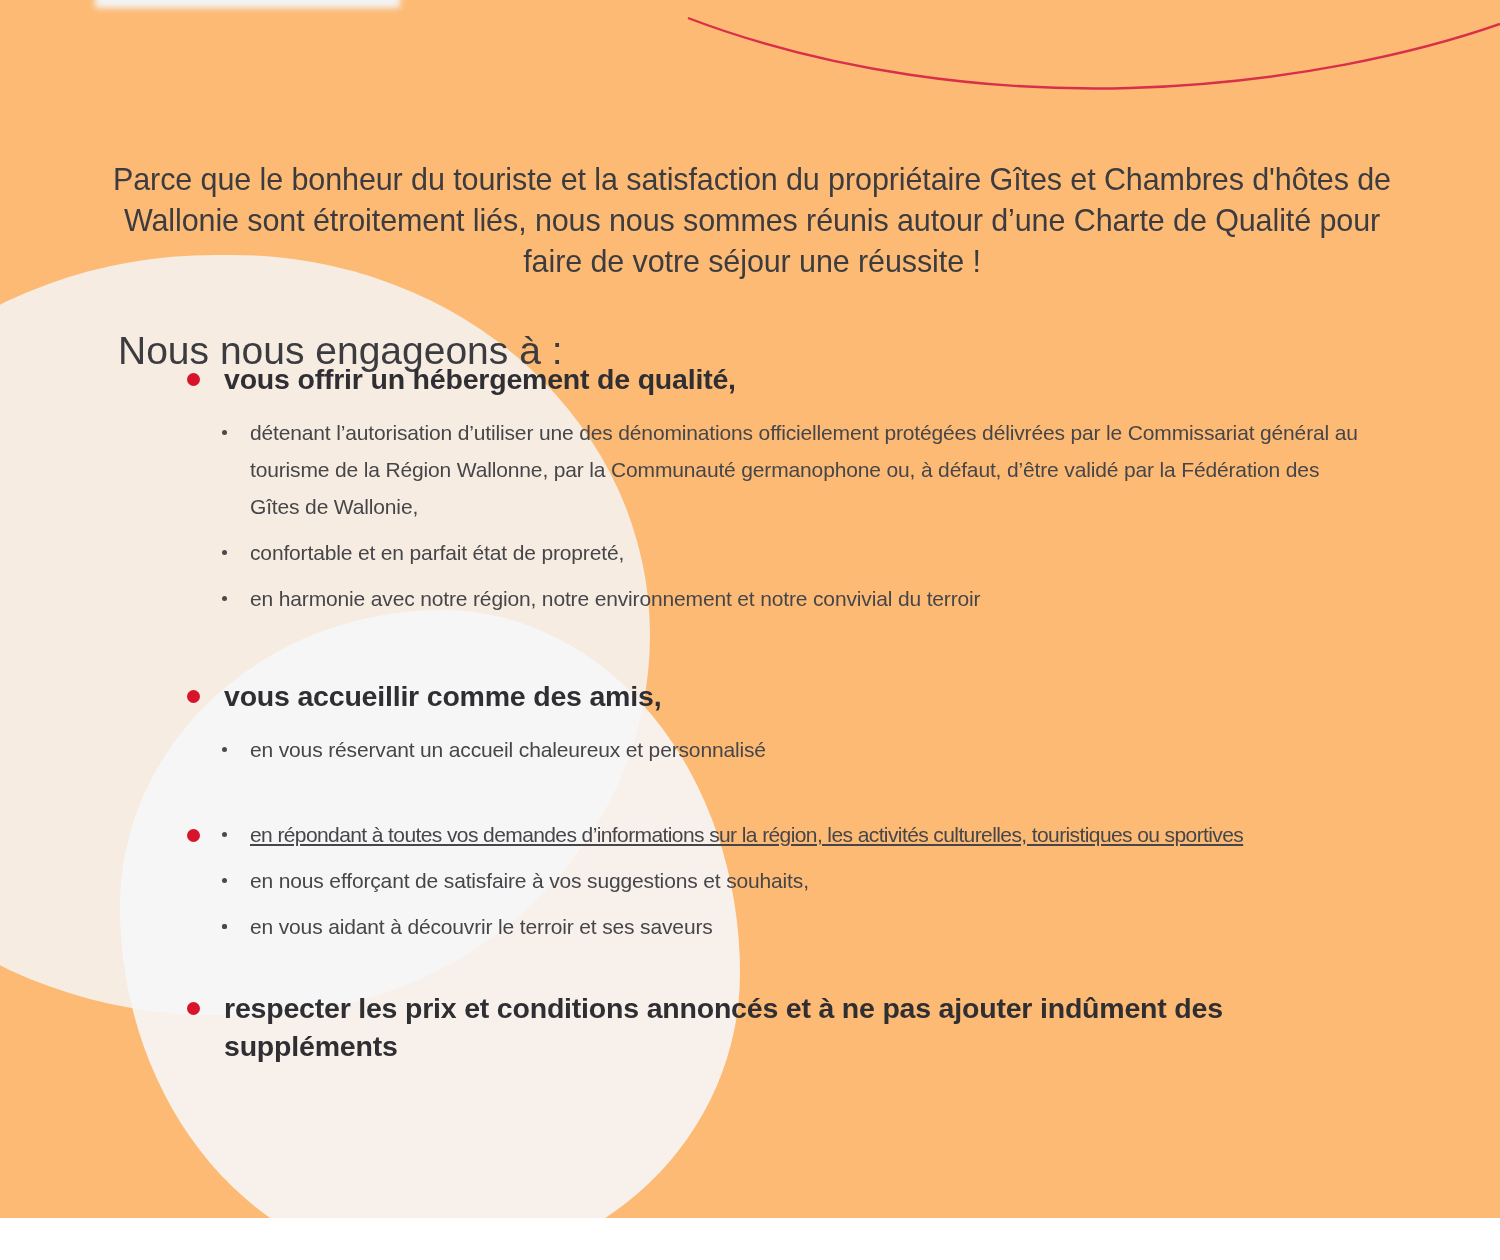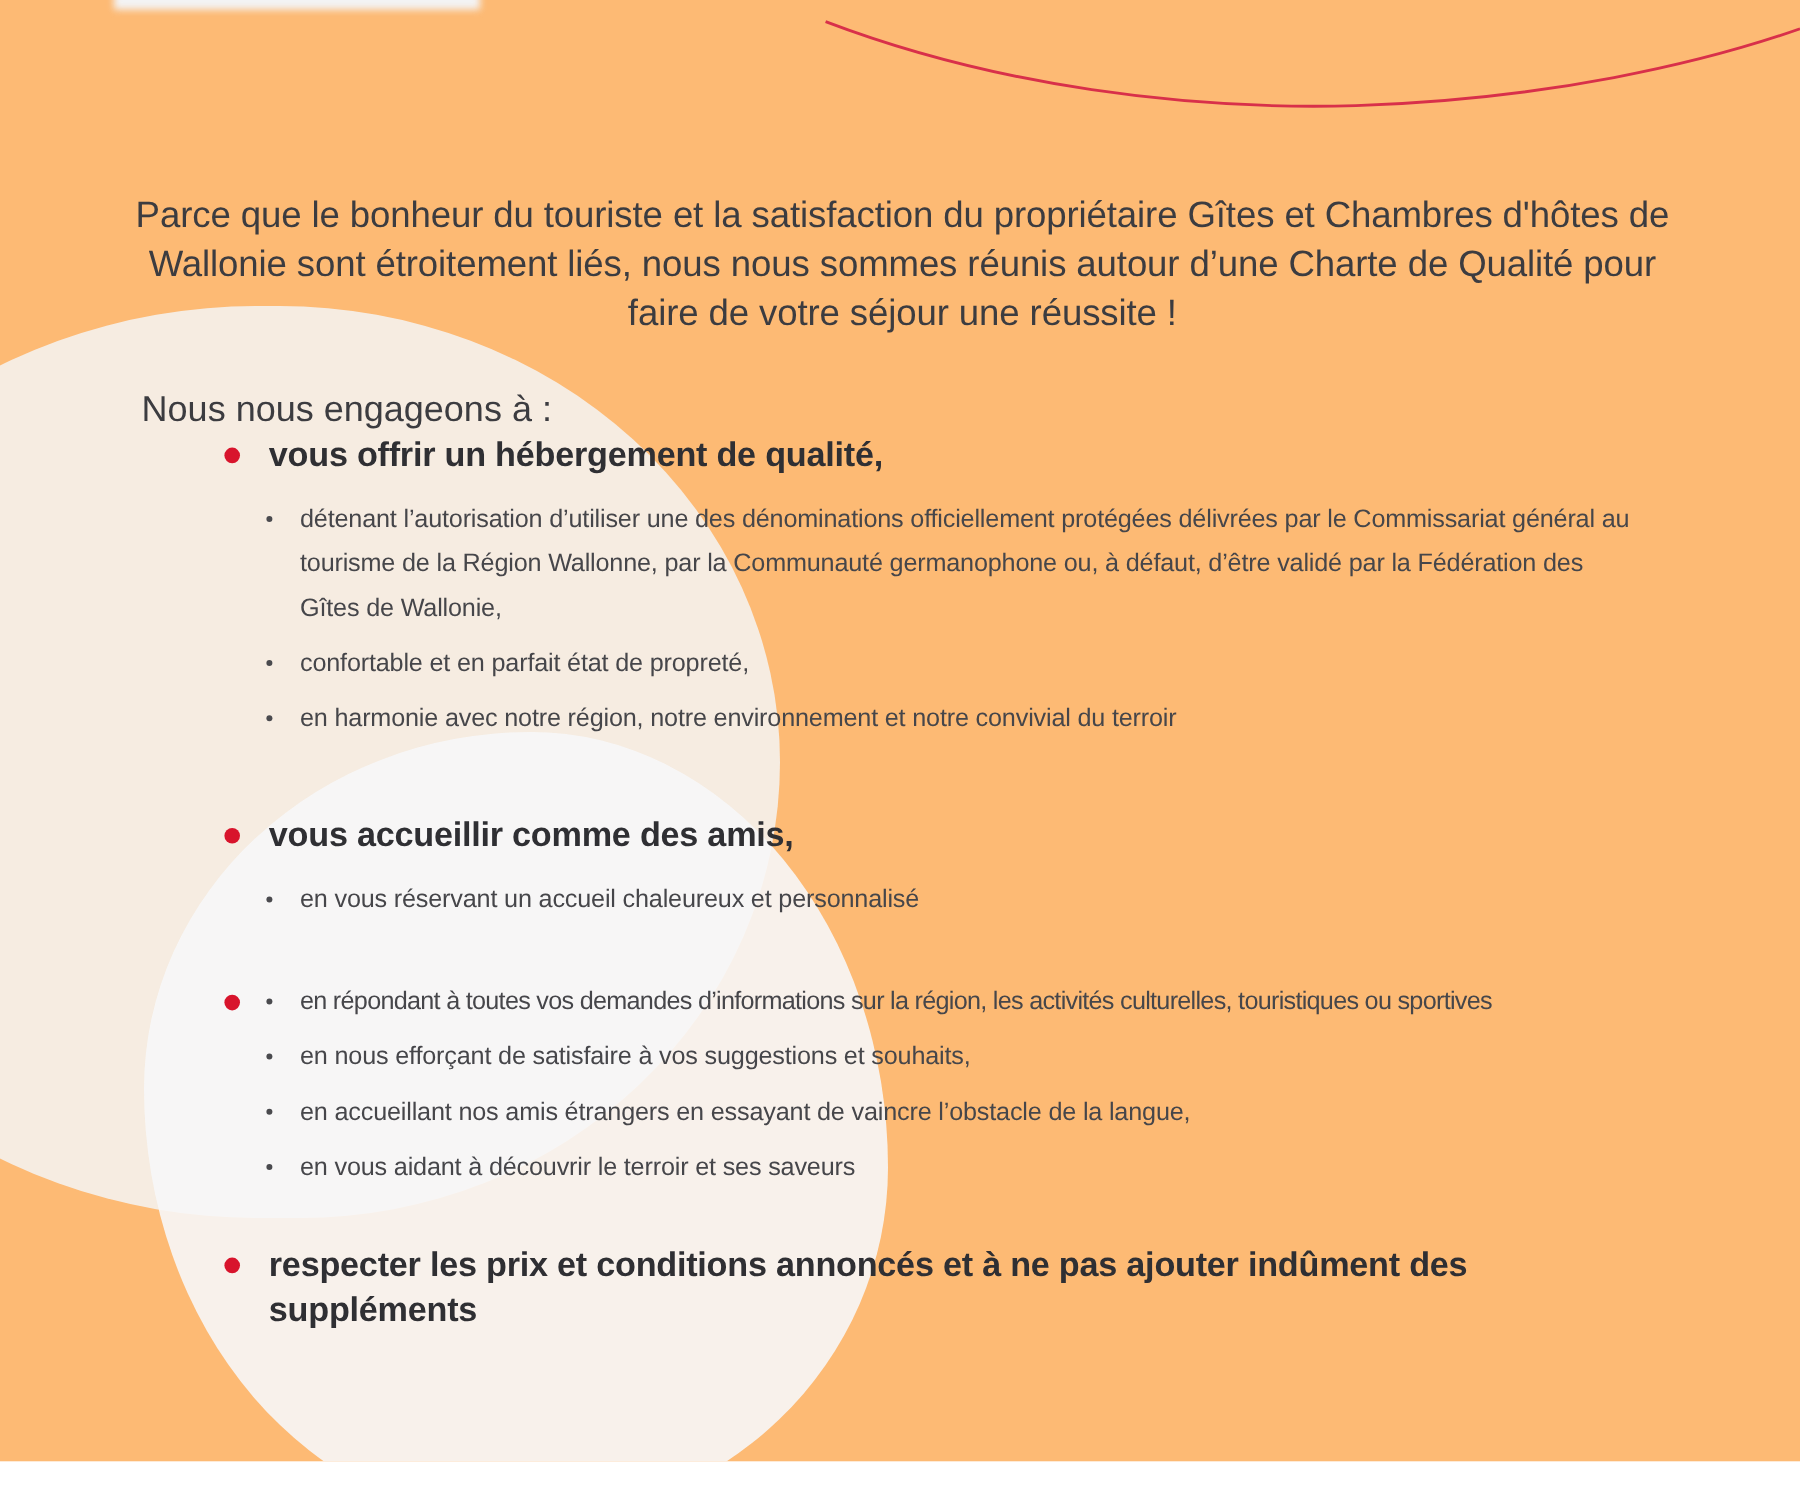--- a/index.html
+++ b/index.html
@@ -78,21 +78,21 @@
     font-size: 30.5px;
     line-height: 41px;
     letter-spacing: -0.1px;
     color: #3c3c40;
   }
 
   .lead {
     position: absolute;
     left: 118px;
     top: 293px;
-    font-size: 30px;
+    font-size: 39px;
     line-height: 38px;
     color: #3c3c40;
   }
 
   .blocks {
     position: absolute;
     left: 0;
     top: 360px;
     width: 1500px;
   }
@@ -197,31 +197,30 @@
             <span class="txt">en vous réservant un accueil chaleureux et personnalisé</span>
           </li>
         </ul>
       </div>
 
       <div class="block" style="margin-top:48px;">
         <div class="headline">
           <span class="dot"></span>
         </div>
         <ul class="subs" style="margin-top:16px;">
-          <li style="padding-right:118px;letter-spacing:-0.6px;">
+          <li style="padding-right:118px;letter-spacing:-0.6px;text-decoration:underline;">
             <span class="sdot"></span>
             <span class="txt">en répondant à toutes vos demandes d’informations sur la région, les activités culturelles, touristiques ou sportives</span>
           </li>
           <li style="margin-top:9px;">
             <span class="sdot"></span>
             <span class="txt">en nous efforçant de satisfaire à vos suggestions et souhaits,</span>
           </li>
           <li style="margin-top:9px;">
             <span class="sdot"></span>
-            <span class="txt">en accueillant nos amis étrangers en essayant de vaincre l’obstacle de la langue,</span>
           </li>
           <li style="margin-top:9px;">
             <span class="sdot"></span>
             <span class="txt">en vous aidant à découvrir le terroir et ses saveurs</span>
           </li>
         </ul>
       </div>
 
       <div class="block" style="margin-top:44px;">
         <div class="headline" style="padding-right:130px;">

